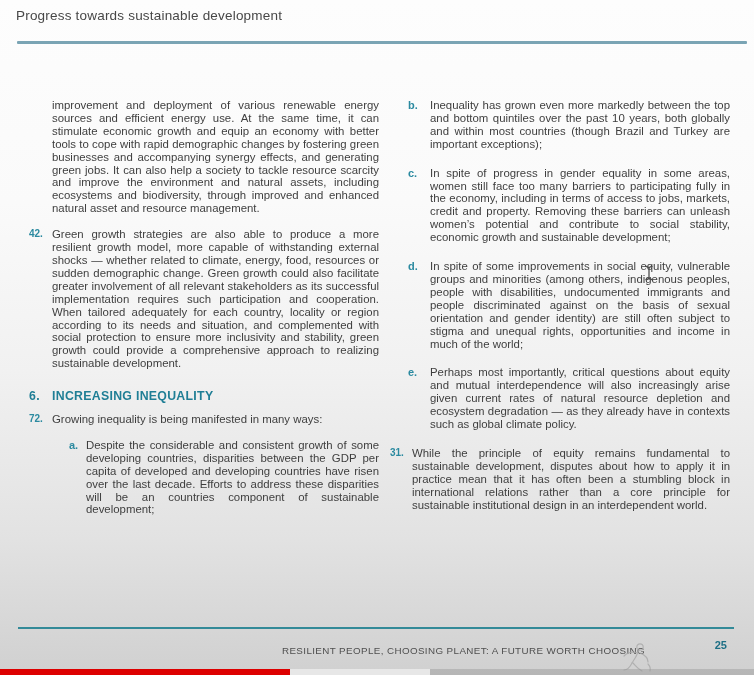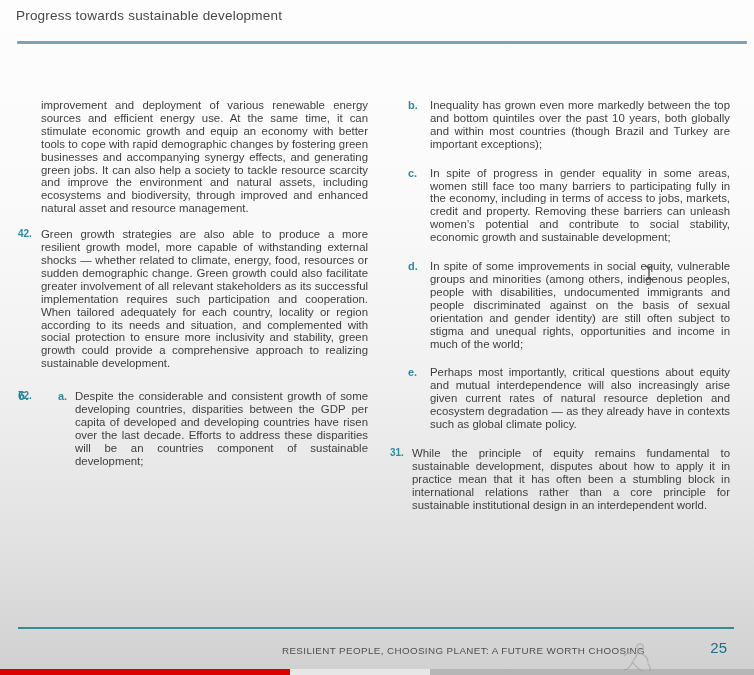--- a/index.html
+++ b/index.html
@@ -12,21 +12,21 @@
     position:absolute;top:8px;left:16px;font-size:13.5px;color:#474747;letter-spacing:.2px;
   }
   .header-rule{
     position:absolute;top:41px;left:17px;width:730px;height:3px;
     background:#7aa4b4;border-radius:1px;
   }
   .col{
     position:absolute;top:99px;font-size:11.4px;line-height:12.9px;color:#3e3e3e;
     text-align:justify;
   }
-  .col-left{left:18px;width:350px;}
+  .col-left{left:29px;width:350px;}
   .col-right{left:390px;width:340px;}
   .para{position:relative;padding-left:23px;margin:0 0 13px 0;}
   .marker{
     position:absolute;left:0;top:0;color:#2b8aa0;font-weight:bold;font-size:10px;
   }
   .item{position:relative;margin:0 0 15px 40px;padding-left:17px;}
   .col-right .item{margin-left:18px;padding-left:22px;margin-bottom:16px;}
   .item .marker{font-size:11px;}
   .section-heading{
     position:relative;padding-left:23px;margin:20px 0 10px 0;
@@ -34,21 +34,21 @@
   }
   .section-heading .marker{color:#1f7e95;font-size:12.3px;}
   .footer-rule{
     position:absolute;top:627px;left:18px;width:716px;height:2px;background:#338a98;
   }
   .footer-title{
     position:absolute;top:645px;right:109px;font-size:9.8px;letter-spacing:.4px;
     color:#4f4f4f;white-space:nowrap;
   }
   .page-number{
-    position:absolute;top:639px;right:27px;font-size:15px;font-weight:normal;color:#1d6f85;
+    position:absolute;top:639px;right:27px;font-size:11px;font-weight:bold;color:#1d6f85;
   }
   .sketch{position:absolute;left:602px;top:641px;opacity:.8;}
   .text-cursor{position:absolute;left:644px;top:265px;}
   .progress{
     position:absolute;left:0;bottom:0;width:754px;height:6px;display:flex;
   }
   .progress .played{background:#dd0000;height:100%;}
   .progress .buffered{background:#e7e7e7;height:100%;}
   .progress .rest{background:rgba(150,150,150,.45);height:100%;flex:1;}
 </style>
@@ -63,24 +63,26 @@
   <div class="col col-left">
     <p class="para" style="padding-left:23px"><span>improvement and deployment of various renewable energy sources and efficient energy use. At the same time, it can stimulate economic growth and equip an economy with better tools to cope with rapid demographic changes by fostering green businesses and accompanying synergy effects, and generating green jobs. It can also help a society to tackle resource scarcity and improve the environment and natural assets, including ecosystems and biodiversity, through improved and enhanced natural asset and resource management.</span></p>
 
     <p class="para">
       <span class="marker">42.</span>
       <span>Green growth strategies are also able to produce a more resilient growth model, more capable of withstanding external shocks — whether related to climate, energy, food, resources or sudden demographic change. Green growth could also facilitate greater involvement of all relevant stakeholders as its successful implementation requires such participation and cooperation. When tailored adequately for each country, locality or region according to its needs and situation, and complemented with social protection to ensure more inclusivity and stability, green growth could provide a comprehensive approach to realizing sustainable development.</span>
     </p>
 
     <h2 class="section-heading">
       <span class="marker">6.</span>
+      <span>INCREASING INEQUALITY</span>
     </h2>
 
     <p class="para">
       <span class="marker">72.</span>
+      <span>Growing inequality is being manifested in many ways:</span>
     </p>
 
     <p class="item">
       <span class="marker">a.</span>
       <span>Despite the considerable and consistent growth of some developing countries, disparities between the GDP per capita of developed and developing countries have risen over the last decade. Efforts to address these disparities will be an countries component of sustainable development;</span>
     </p>
   </div>
 
   <div class="col col-right">
     <p class="item">

